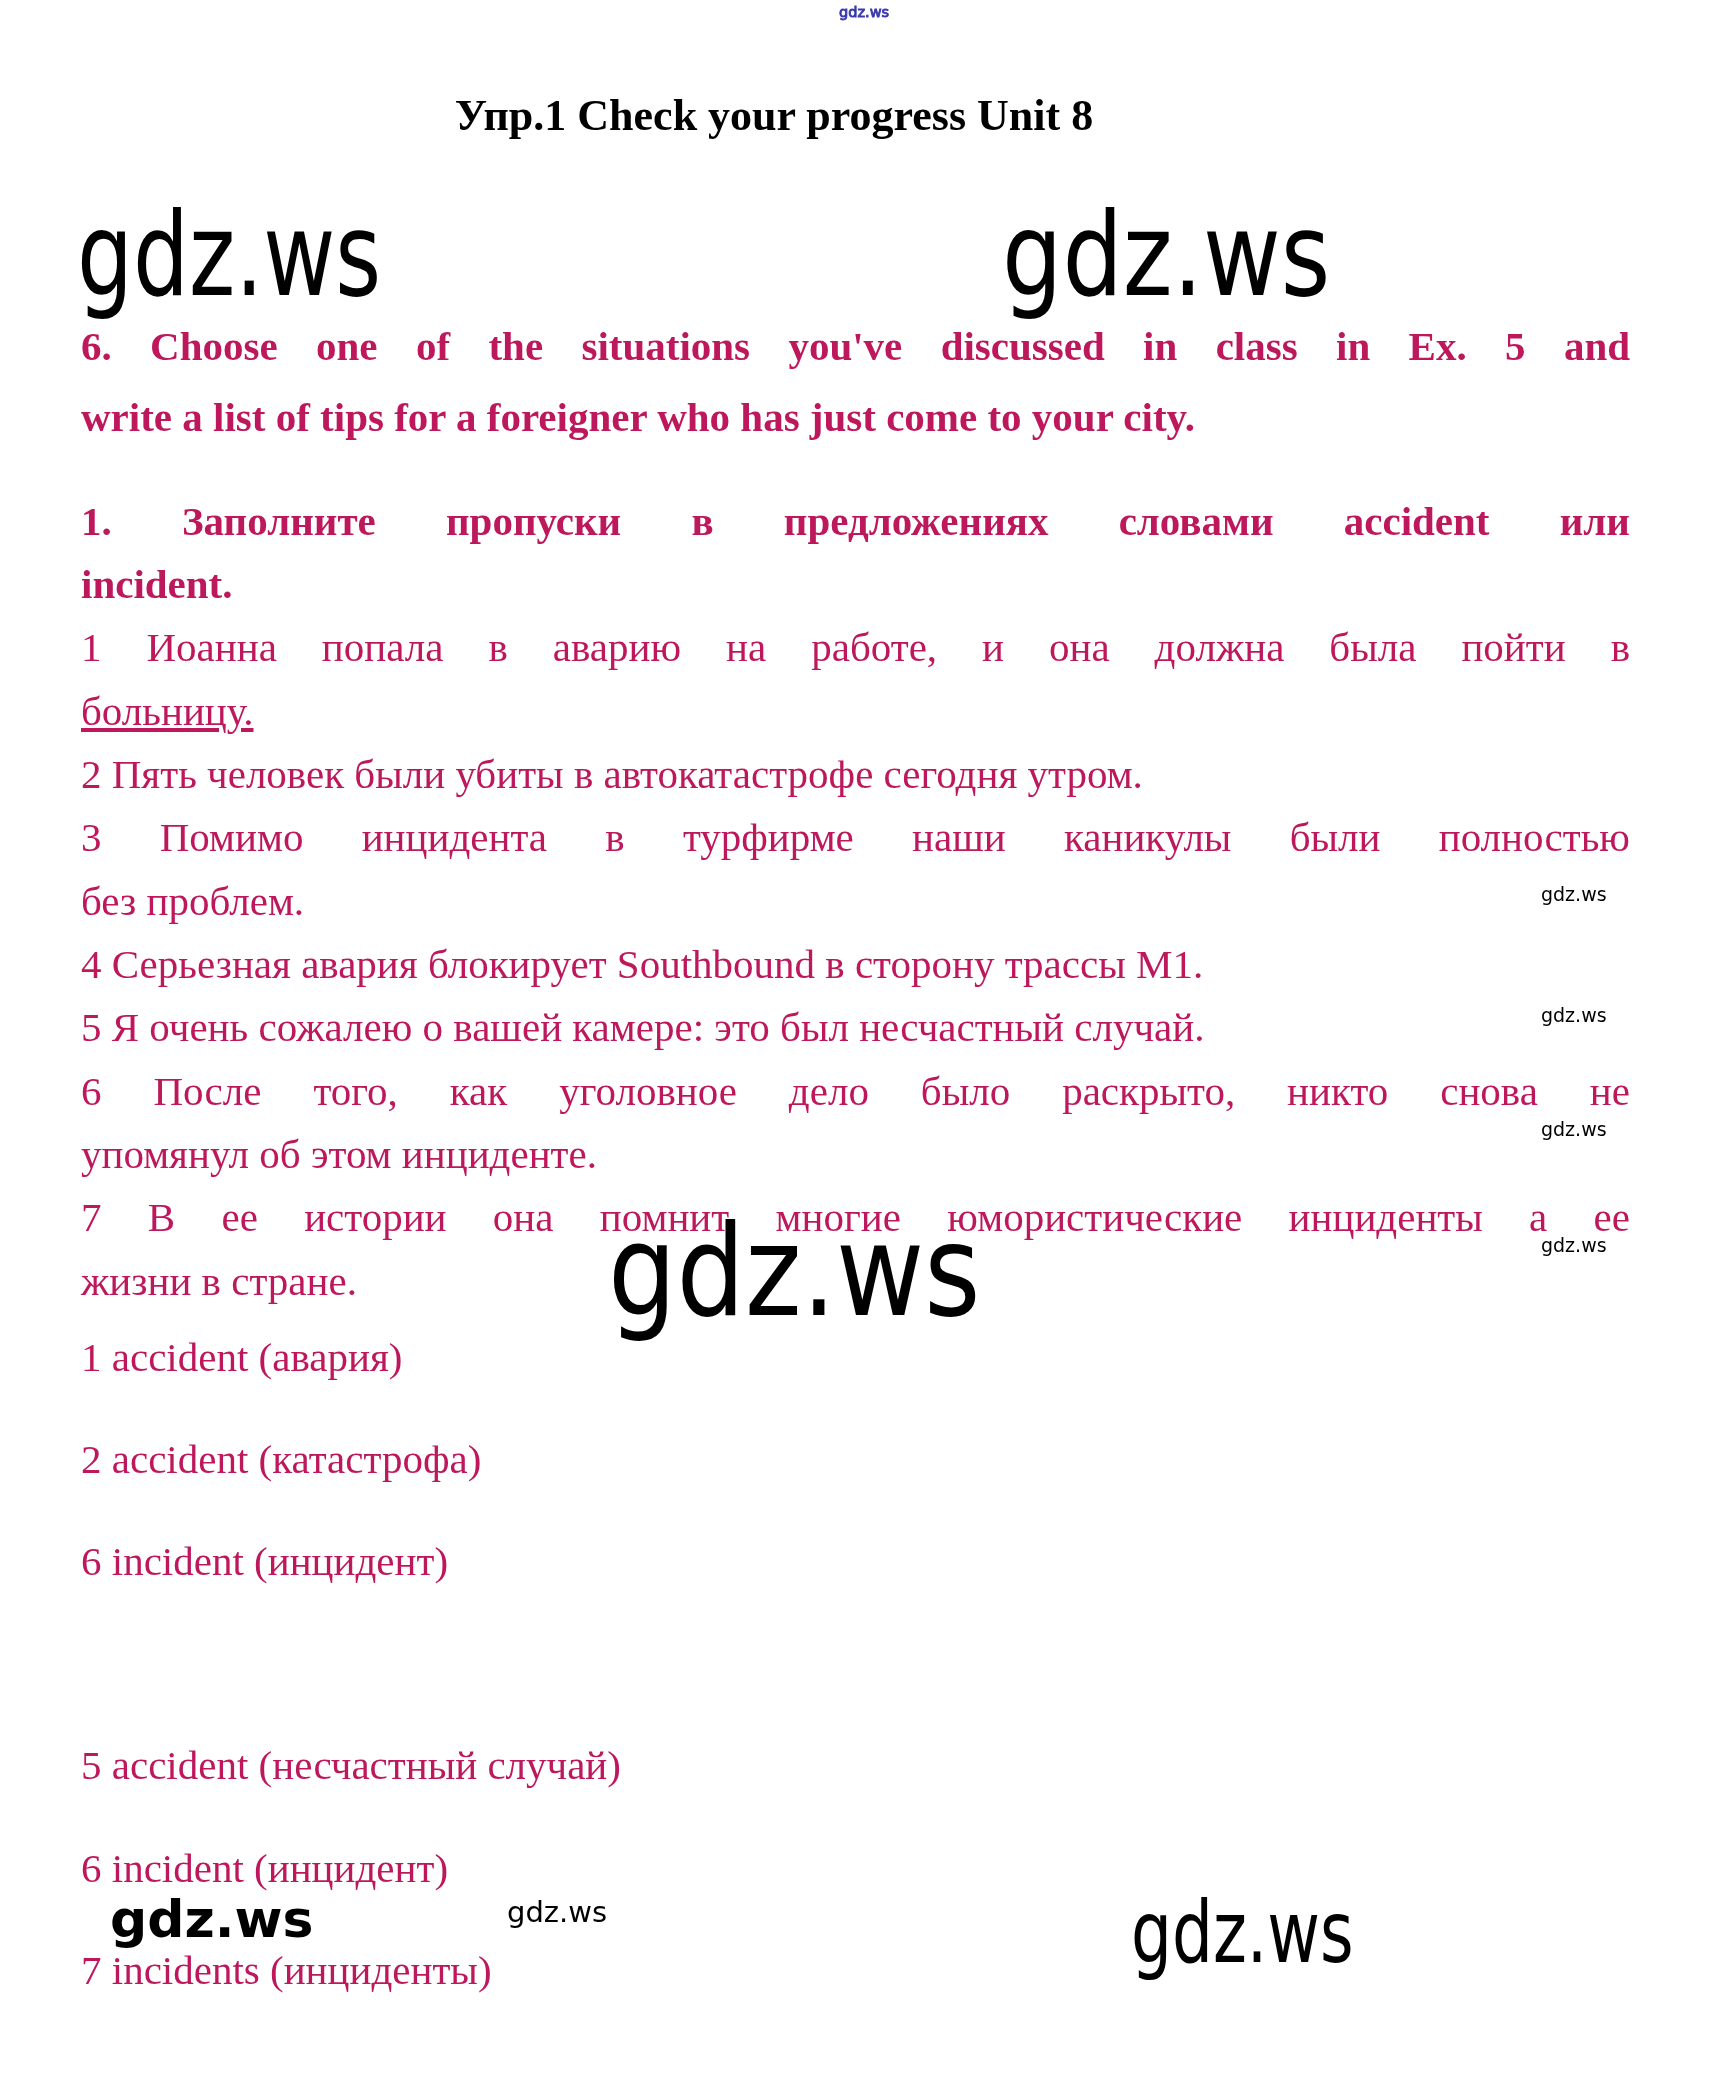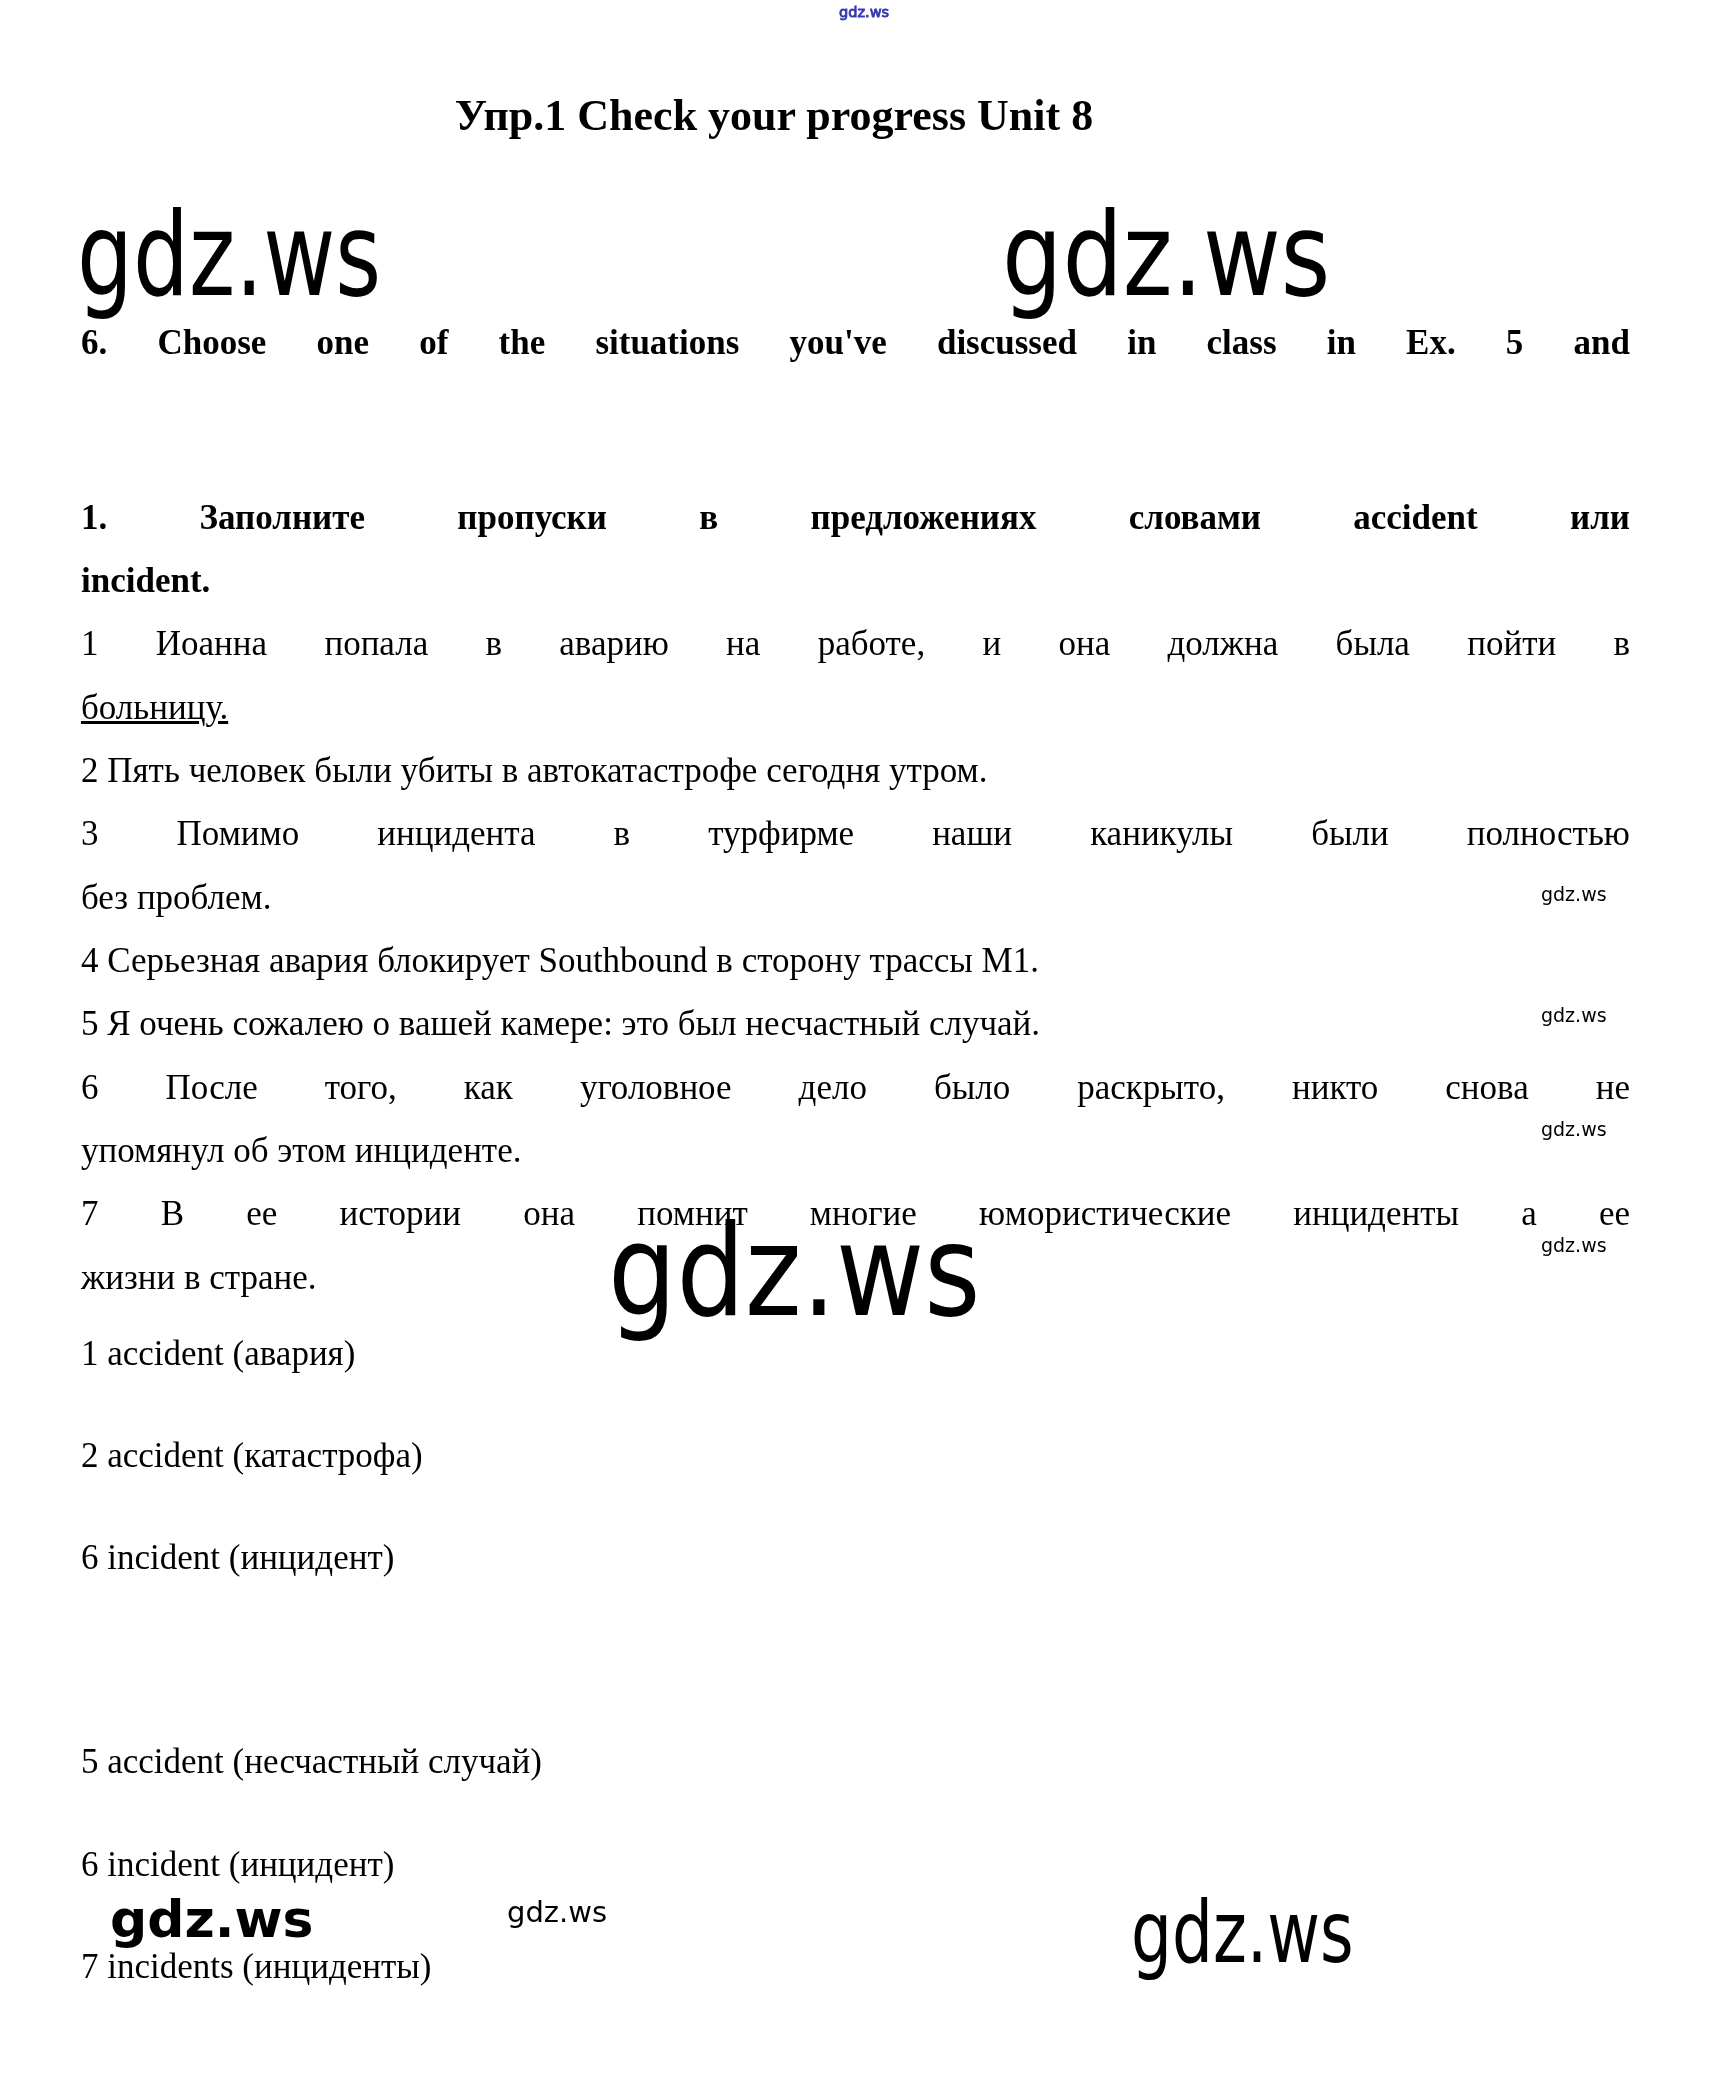--- a/index.html
+++ b/index.html
@@ -15,24 +15,24 @@
     overflow: hidden;
     font-family: "Liberation Serif", serif;
     color: #000000;
   }
 
   
   .line {
     position: absolute;
     left: 81px;
     width: 1549px;
-    font-size: 35px;
+    font-size: 41px;
     line-height: 1.25;
     white-space: nowrap;
-    color: #000000;
+    color: #be185d;
   }
   .line.bold { font-weight: bold; }
   .line.just {
     white-space: normal;
     text-align: justify;
     text-align-last: justify;
   }
   .title {
     position: absolute;
     left: 0;
@@ -73,20 +73,21 @@
 <div id="page">
 
   <div class="wm wm-tiny-blue" style="left:839px; top:4.5px;">gdz.ws</div>
 
   <div class="title">Упр.1 Check your progress Unit 8</div>
 
   <div class="wm wm-top-left" style="left:77px; top:197px;">gdz.ws</div>
   <div class="wm wm-top-right" style="left:1002px; top:197px;">gdz.ws</div>
 
   <div class="line bold just" style="top:321px;">6. Choose one of the situations you've discussed in class in Ex. 5 and</div>
+  <div class="line bold" style="top:392px;">write a list of tips for a foreigner who has just come to your city.</div>
 
   <div class="line bold just" style="top:496px;">1. Заполните пропуски в предложениях словами accident или</div>
   <div class="line bold" style="top:559px;">incident.</div>
 
   <div class="line just" style="top:622px;">1 Иоанна попала в аварию на работе, и она должна была пойти в</div>
   <div class="line" style="top:686px;text-decoration:underline;">больницу.</div>
 
   <div class="line" style="top:749px;">2 Пять человек были убиты в автокатастрофе сегодня утром.</div>
 
   <div class="line just" style="top:812px;">3 Помимо инцидента в турфирме наши каникулы были полностью</div>

